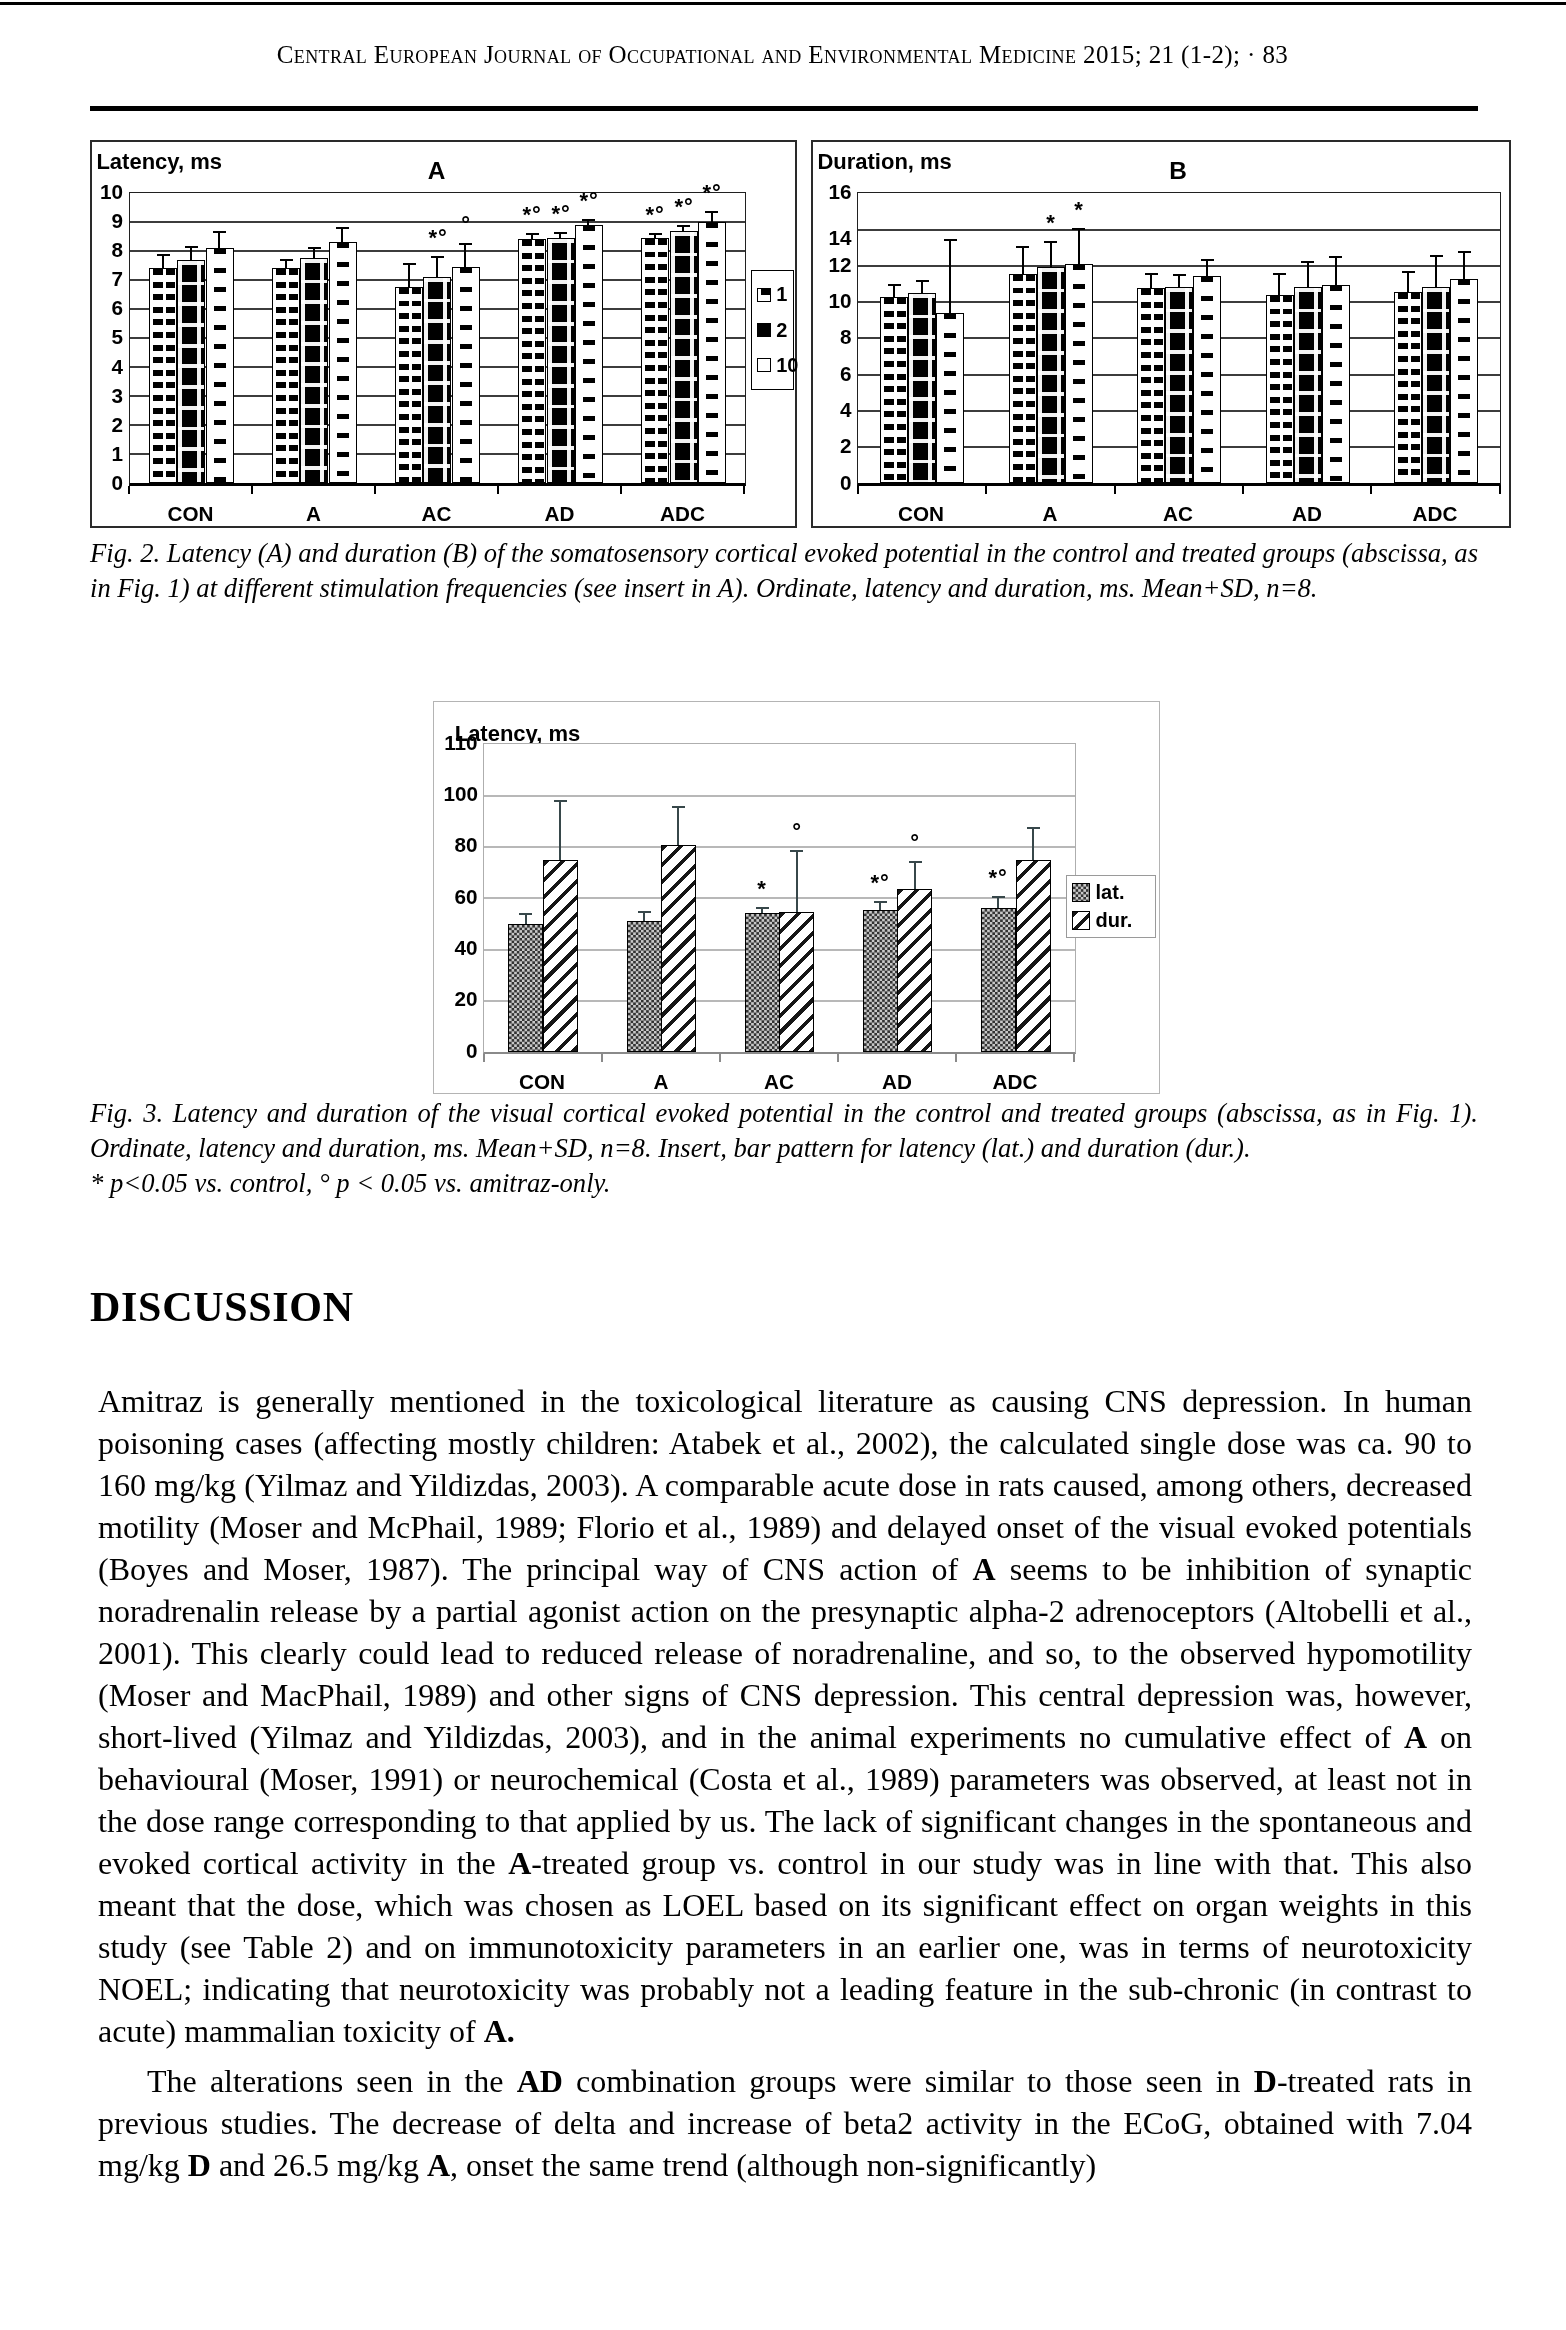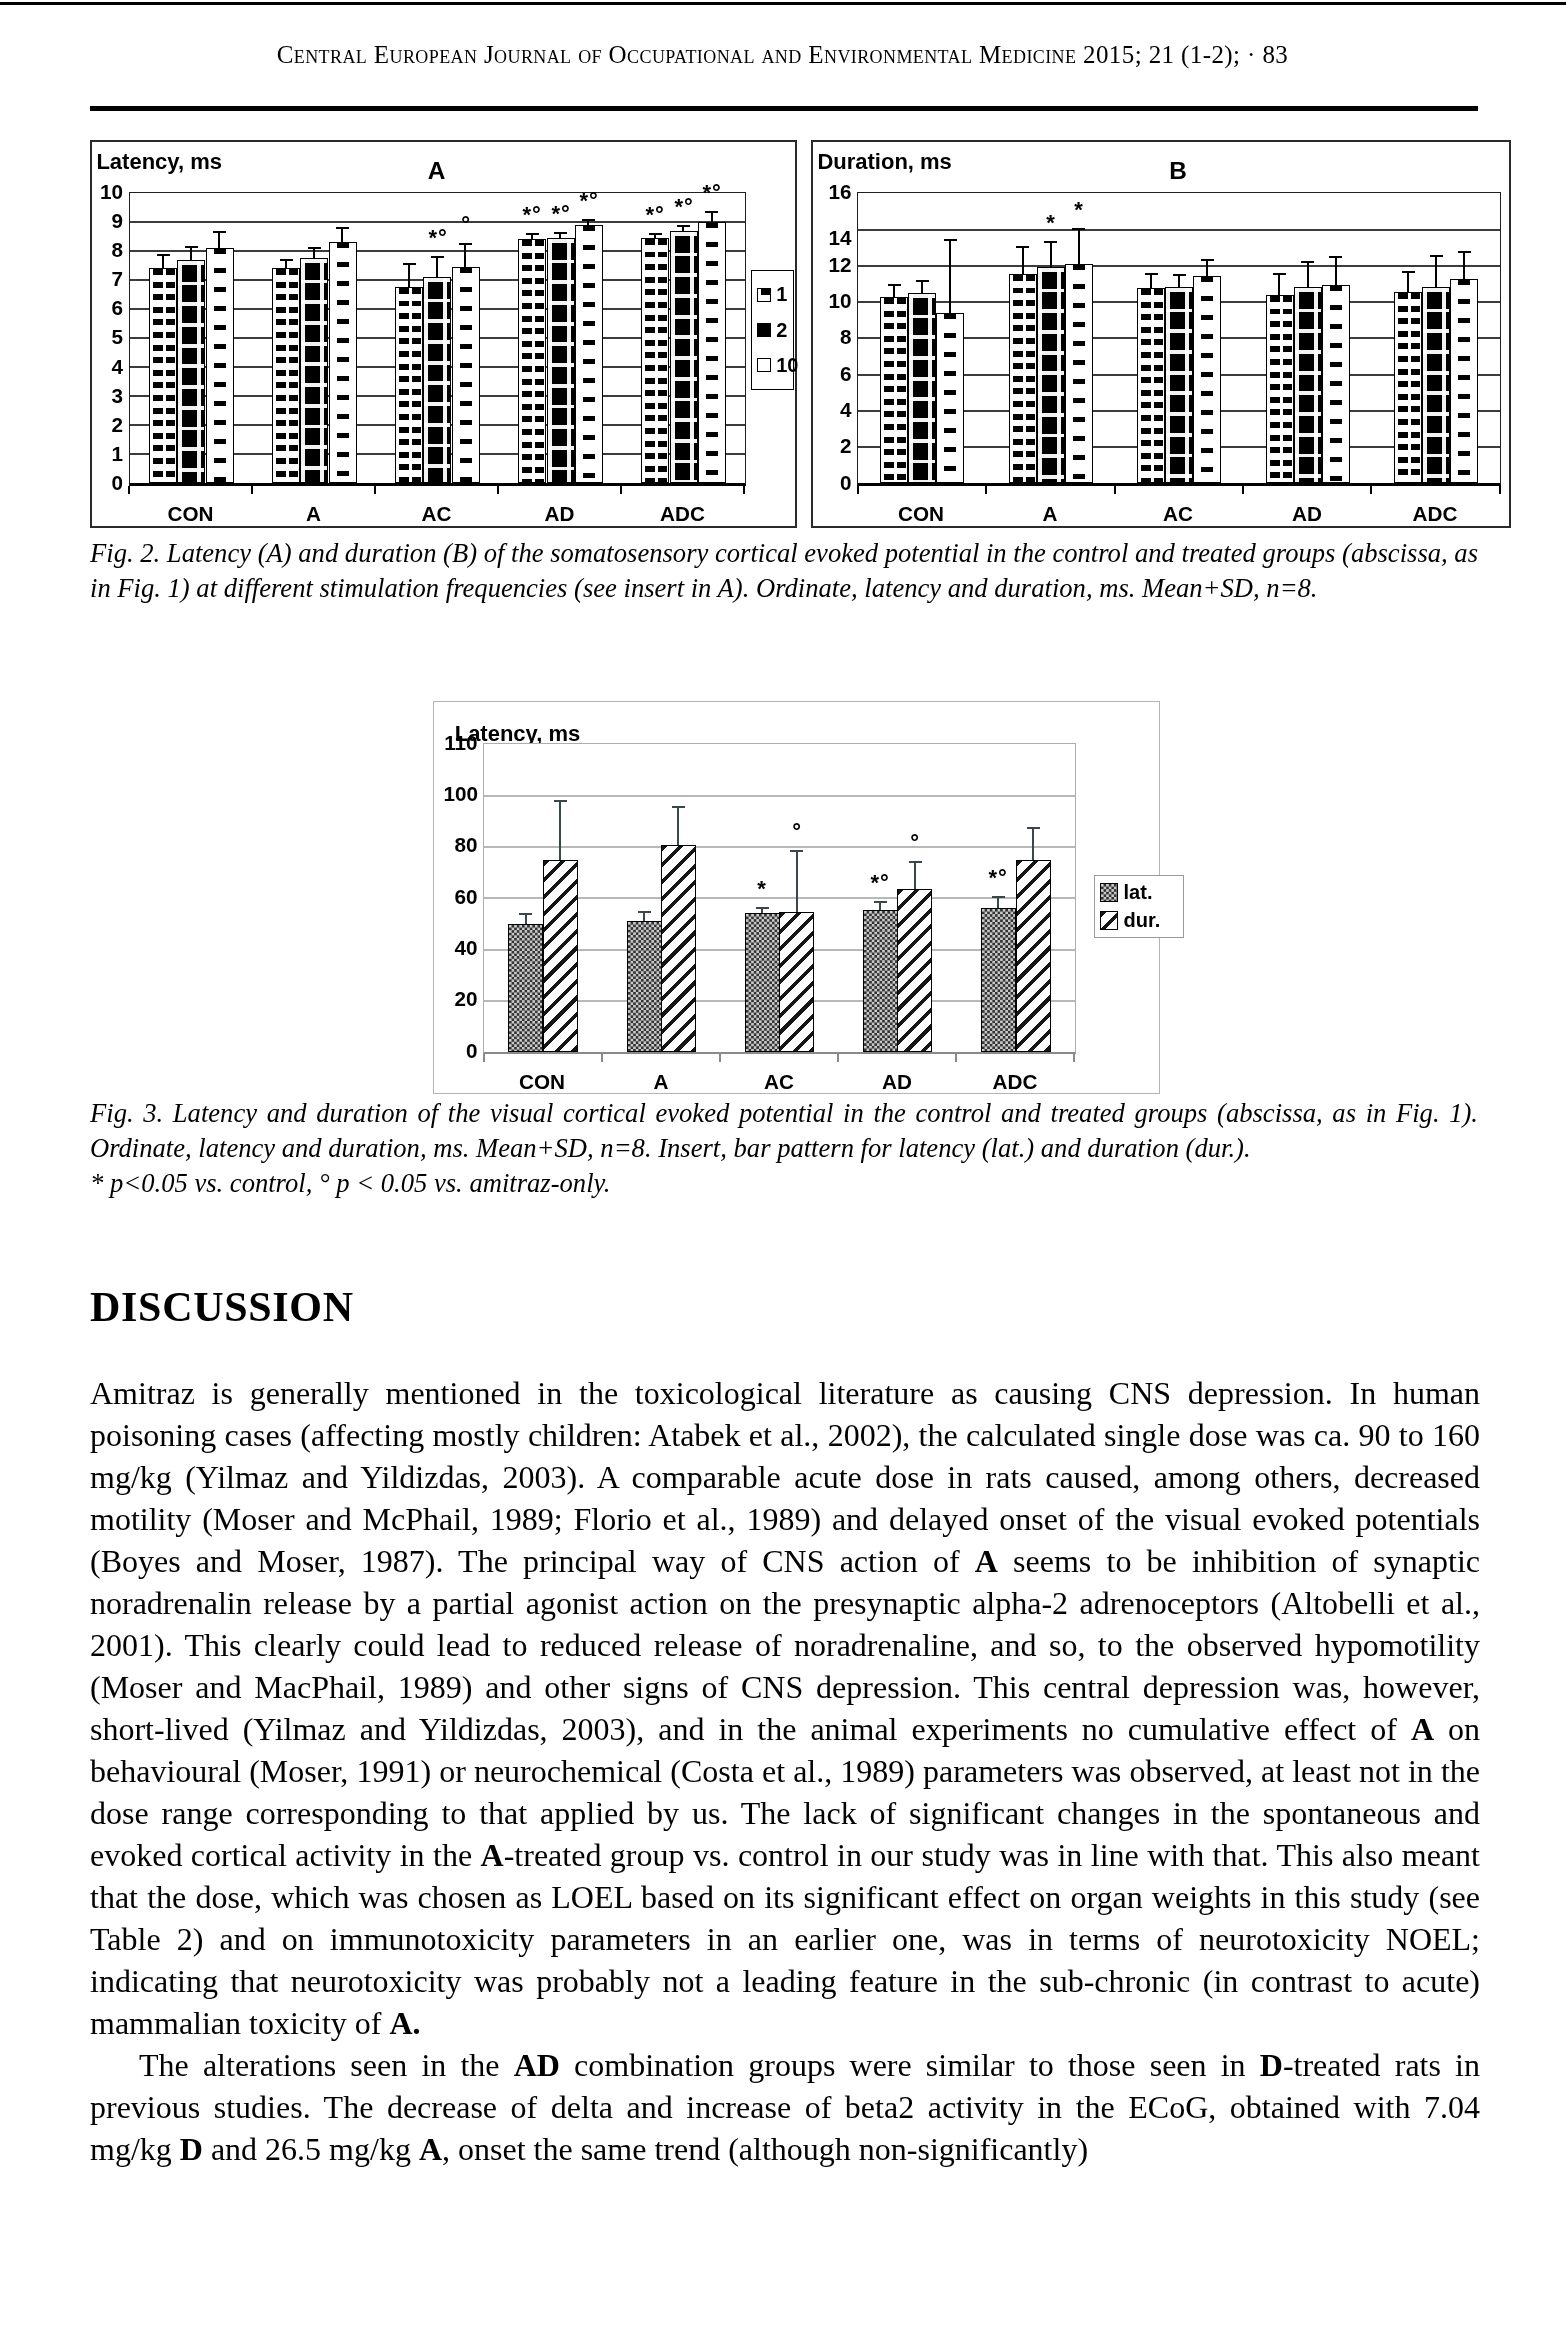--- a/index.html
+++ b/index.html
@@ -28,21 +28,21 @@
   #fig3 .xtick{background:#8a8a8a;}
   .bar{position:absolute;bottom:0;border:1.8px solid #000;box-sizing:border-box;}
   .errline{position:absolute;width:2.2px;background:#000;}
   .errcap{position:absolute;width:12.6px;height:2.2px;background:#000;}
   #fig3 .errline,#fig3 .errcap{background:#37474a;}
   .ann{position:absolute;font:bold 22px "Liberation Sans",sans-serif;white-space:nowrap;
        transform:translateX(-50%);letter-spacing:0.7px;}
   .legend{position:absolute;border:1.8px solid #000;background:#fff;display:flex;
           flex-direction:column;justify-content:space-evenly;padding-left:5.2px;
           box-sizing:border-box;z-index:5;}
-  .legend3{border:1.5px solid #9a9a9a;margin-left:28px;}
+  .legend3{border:1.5px solid #9a9a9a;}
   .legrow{display:flex;align-items:center;gap:5.2px;}
   .legicon{width:11.8px;height:11.8px;border:1.5px solid #000;flex:none;background:#fff;}
   .legend3 .legicon{width:16.2px;height:16.2px;}
   .leglabel{font:bold 20px "Liberation Sans",sans-serif;}
   .leg-solid{background:#000;}
   .leg-white{background:#fff;}
   
   .pat-s1{background-color:#fff;
     background-image:repeating-linear-gradient(90deg,#fff 0 3px,rgba(0,0,0,0) 3px 12.6px),
                      repeating-linear-gradient(180deg,#000 0 5.9px,#fff 5.9px 12.6px);}
@@ -57,21 +57,21 @@
 
   
   .caption{position:absolute;left:90px;width:1388px;font-style:italic;font-size:26.6px;
            line-height:35px;text-align:justify;}
   #fig2-caption{top:536px;}
   #fig3-caption{top:1096px;}
   .caption p{margin:0;}
   .heading{position:absolute;left:90px;top:1283px;font-size:42px;font-weight:bold;letter-spacing:0.7px;}
   .bodytext{position:absolute;left:90px;top:1372px;width:1390px;font-size:32px;
             line-height:42px;text-align:justify;}
-  .bodytext p{margin:0;}
+  .bodytext p{margin:8px;}
   .bodytext p + p{text-indent:49px;}
 </style>
 </head>
 <body>
 
 <div class="page">
   <div class="topline"></div>
   <div class="header">Central European Journal of Occupational and Environmental Medicine 2015; 21 (1-2); · 83</div>
   <div class="rule"></div>
 

